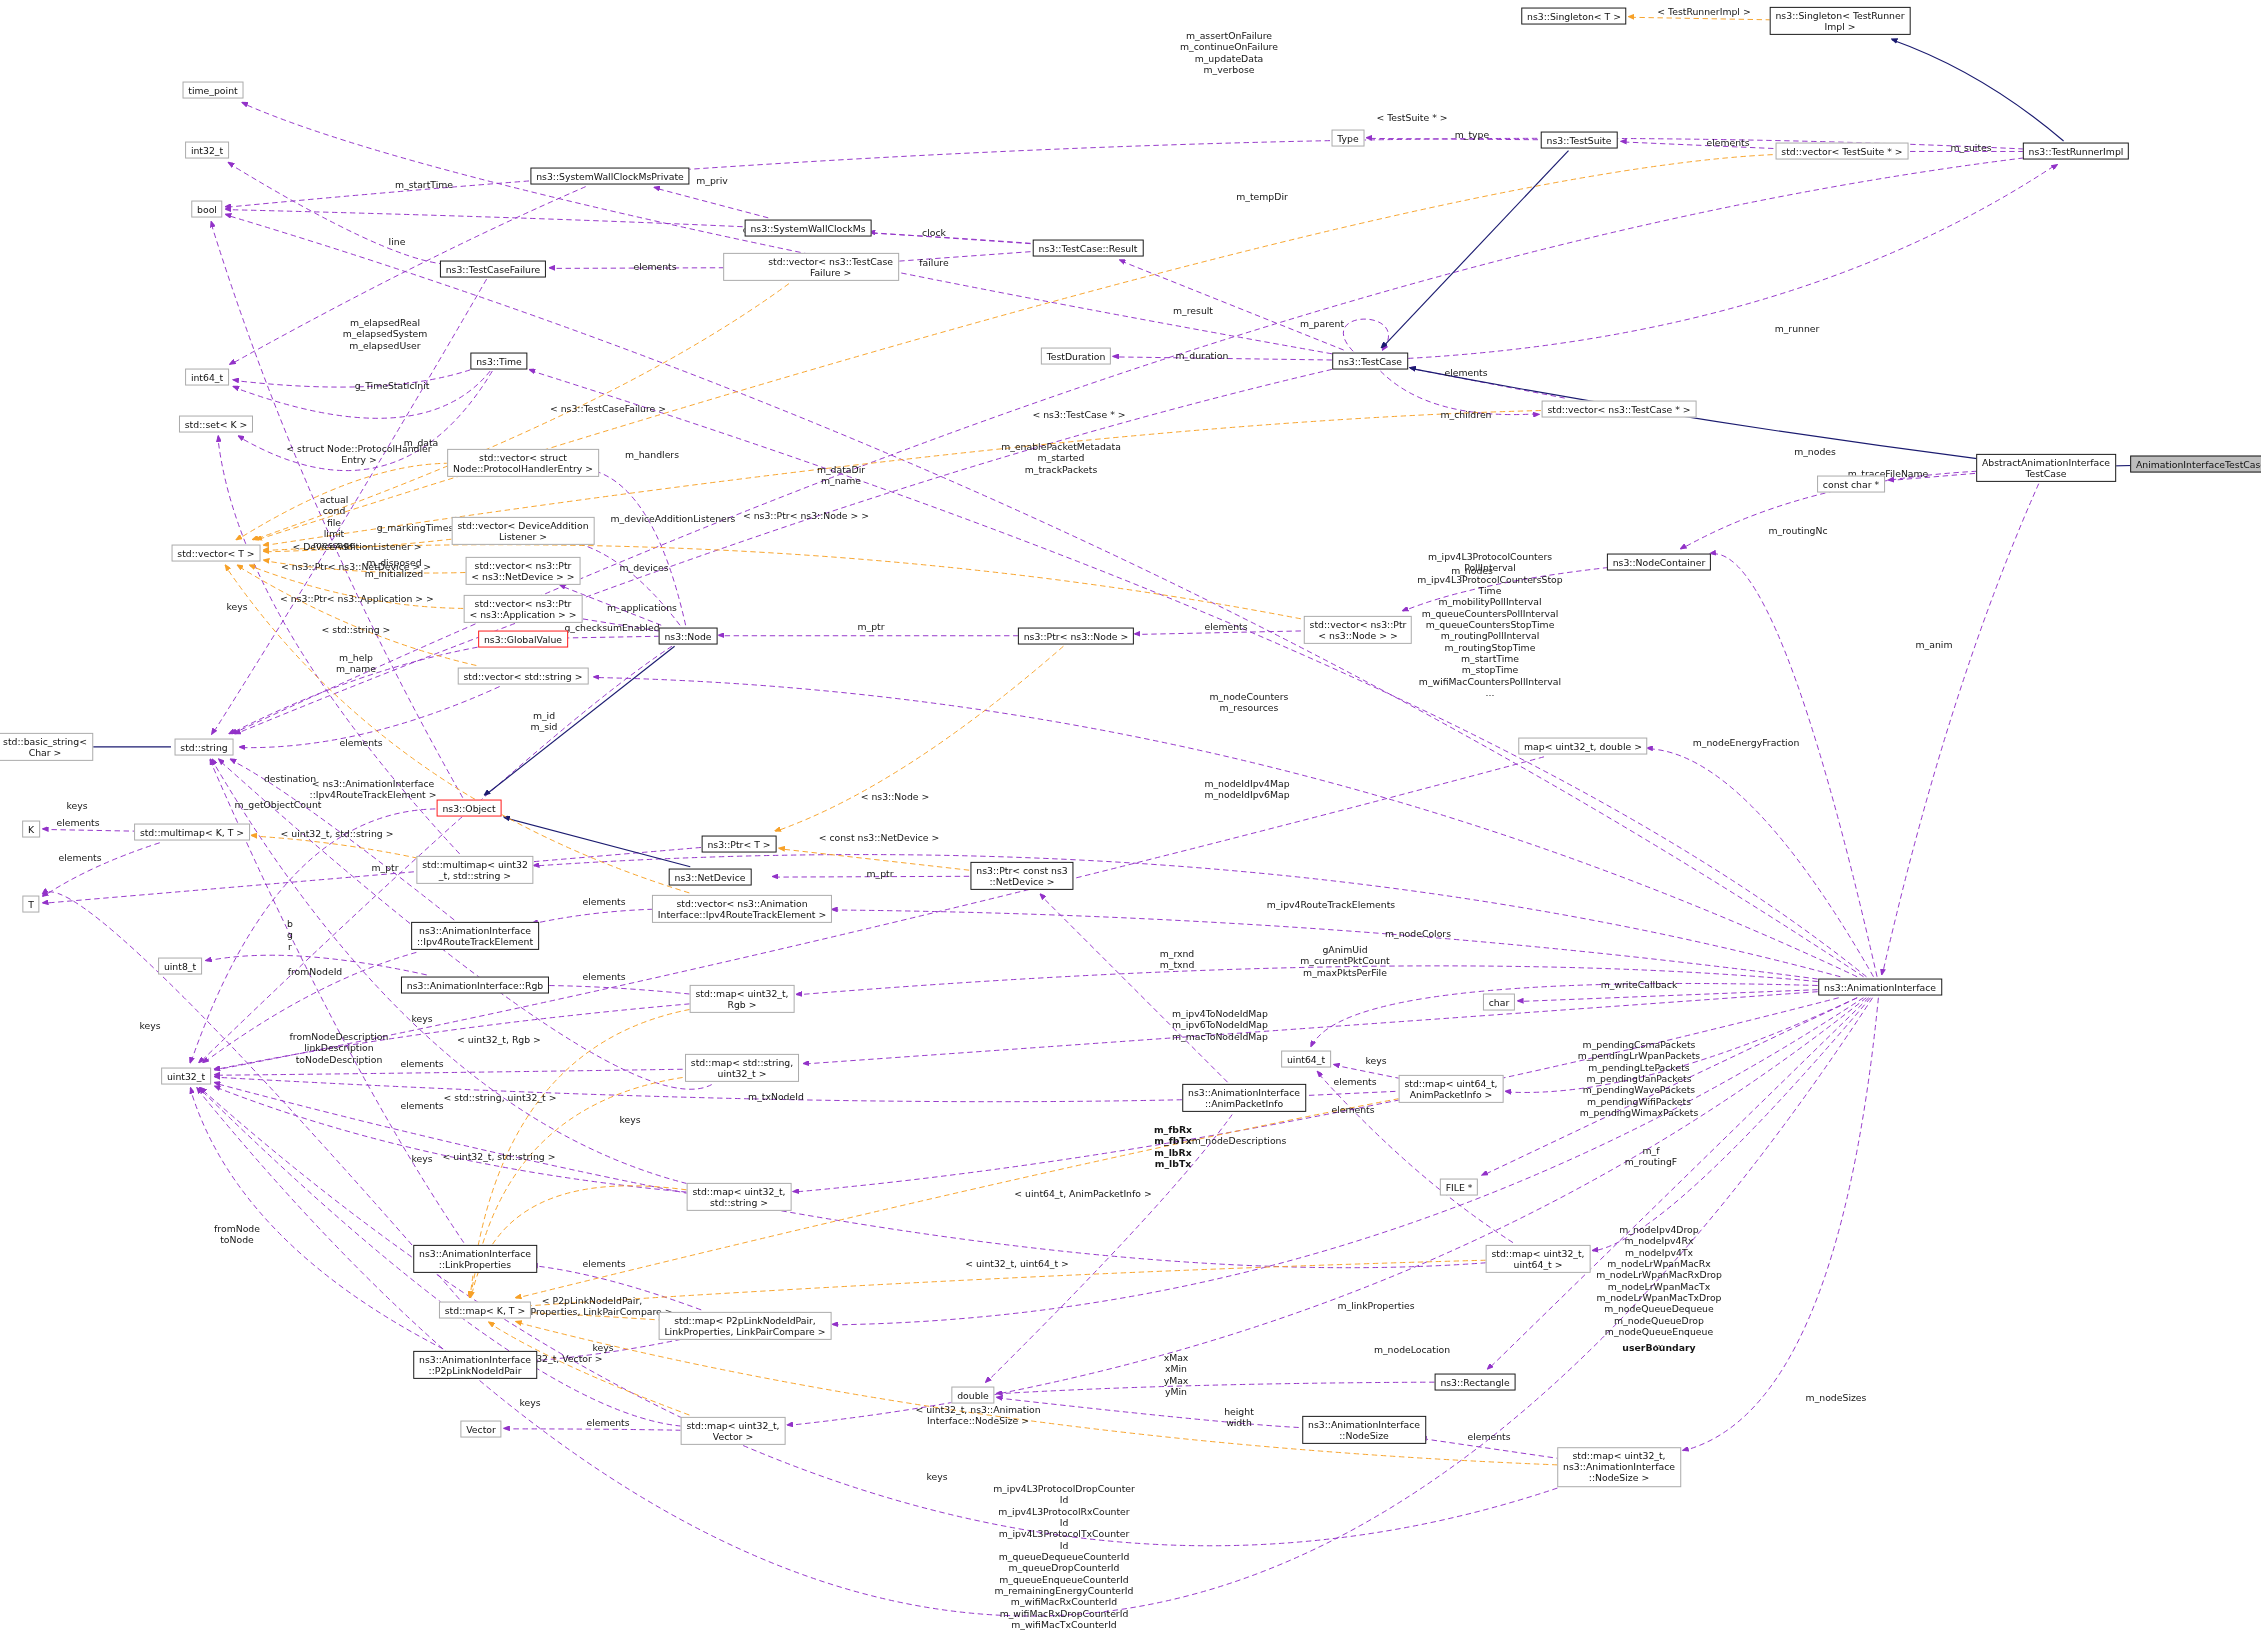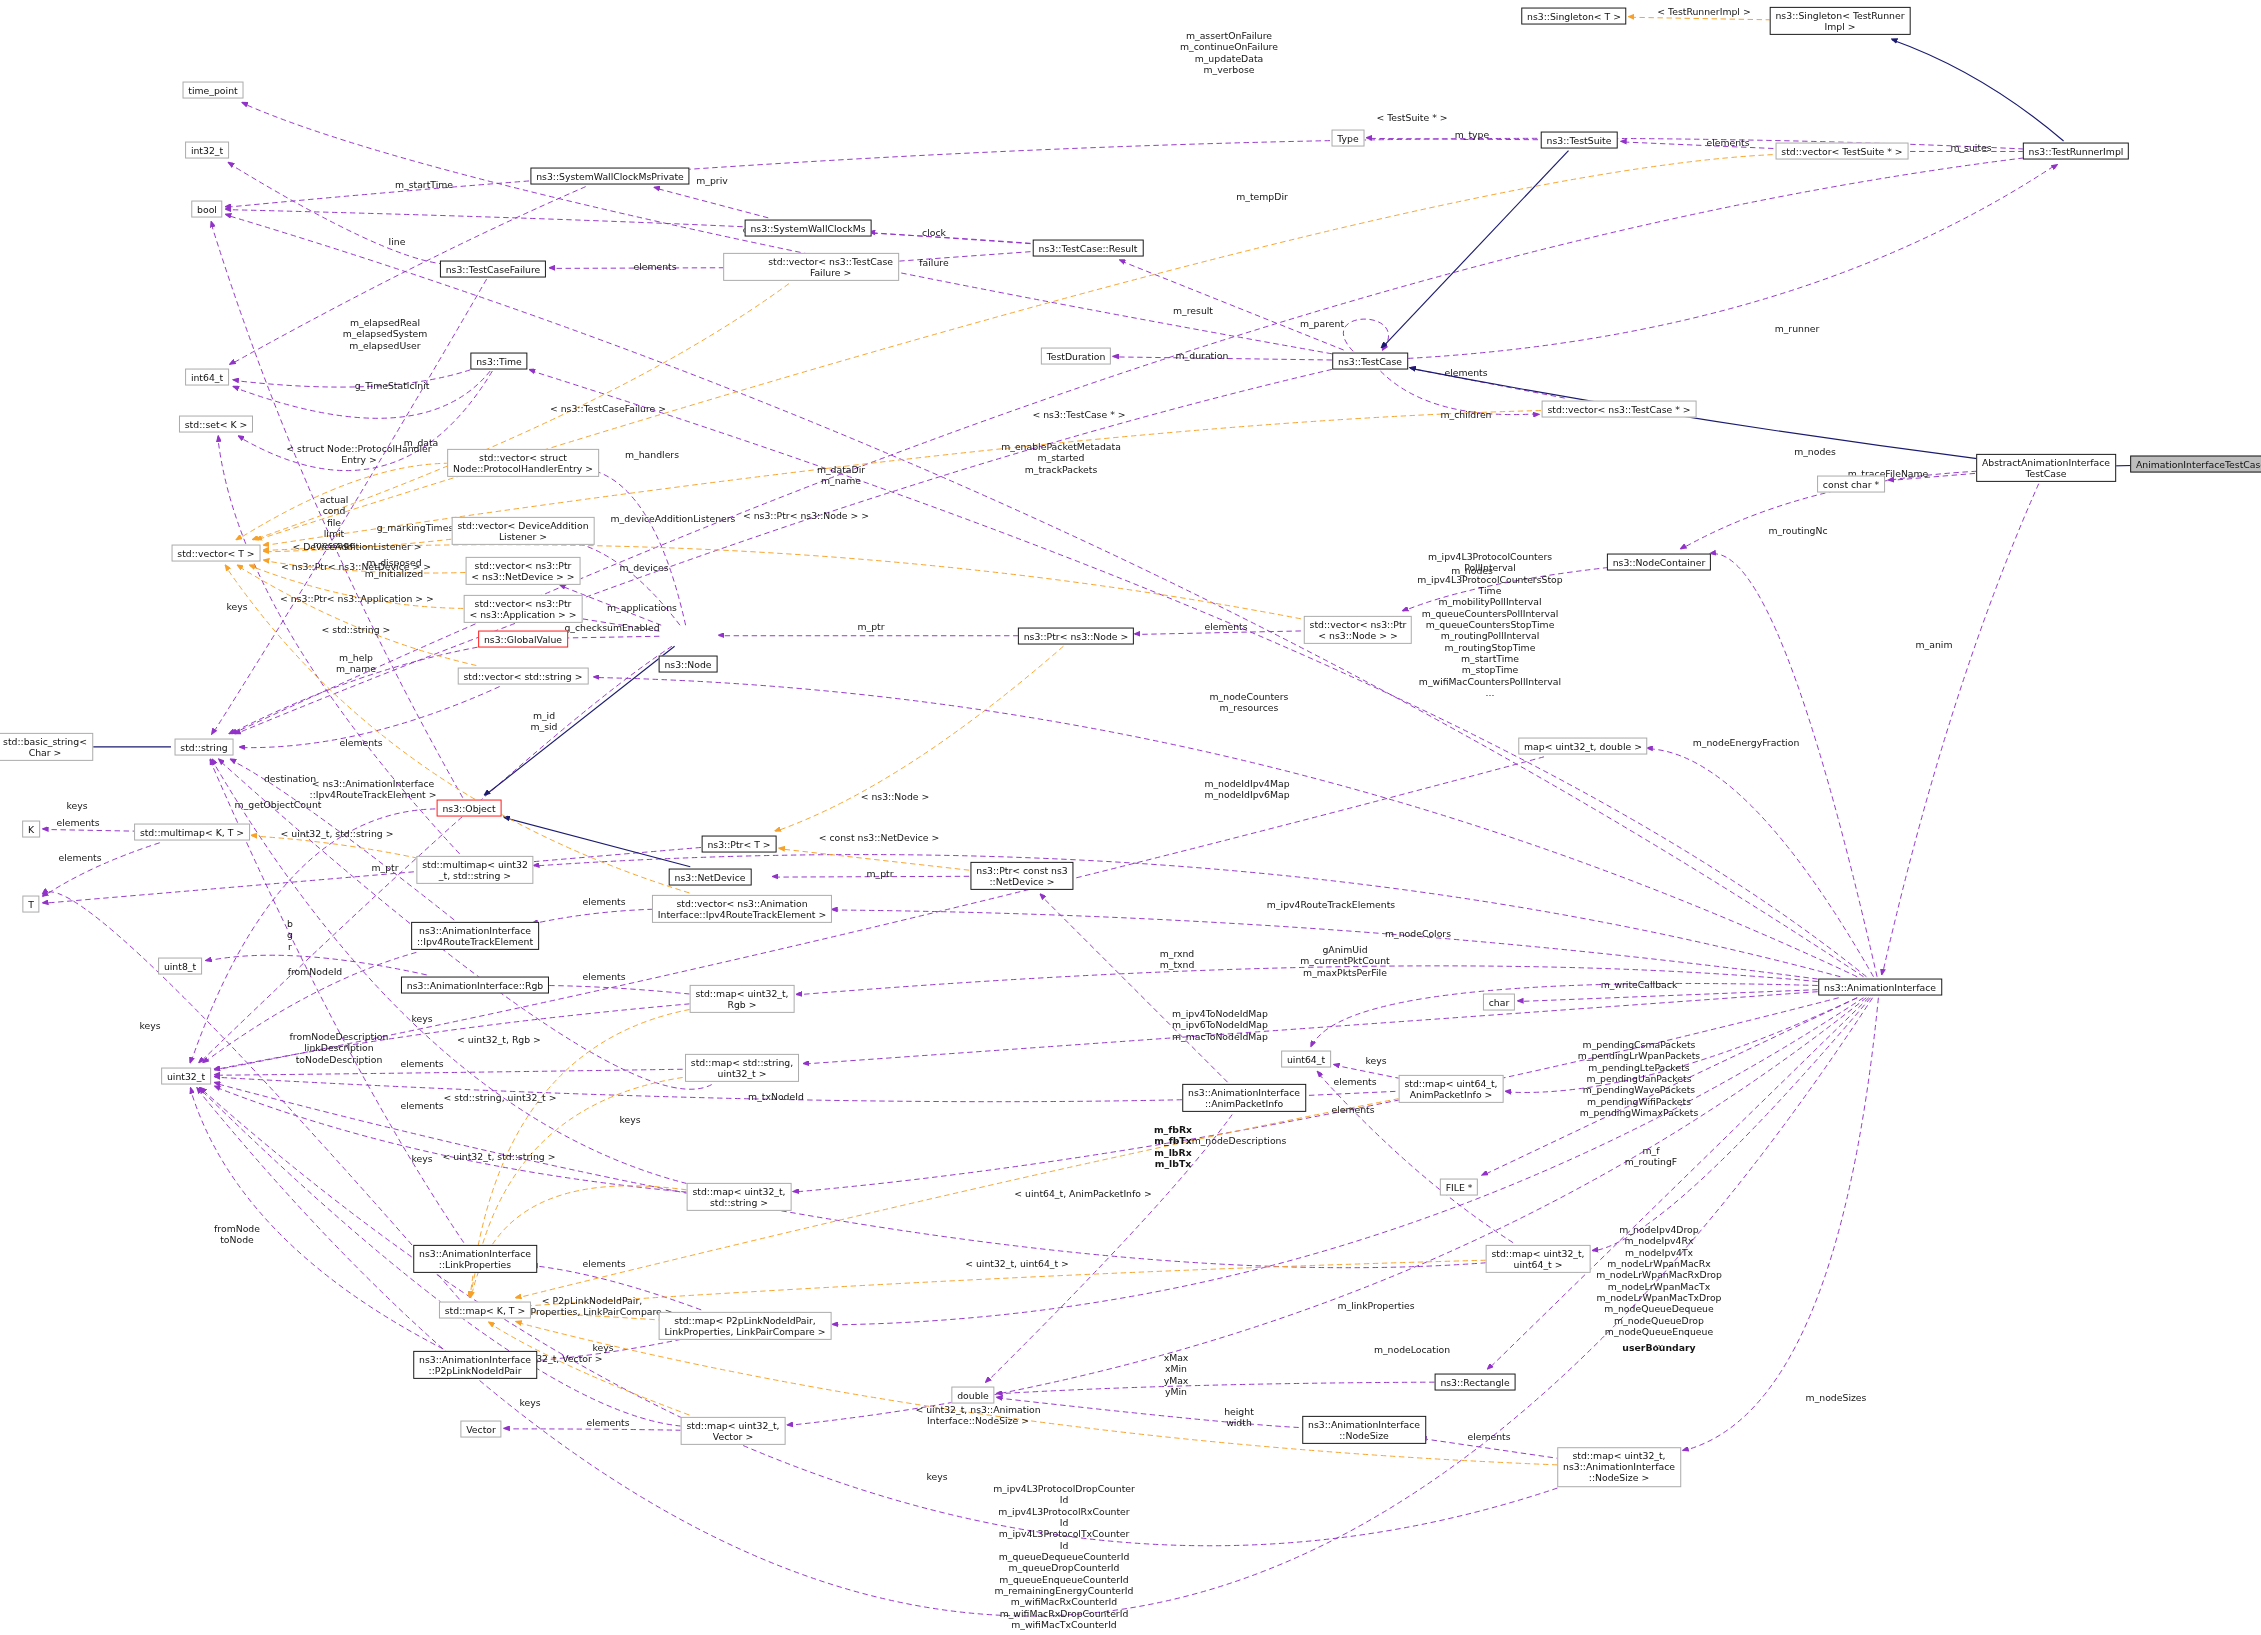--- a/index.html
+++ b/index.html
@@ -185,21 +185,21 @@
     <div class="node n-g" style="left: 1851px; top: 484px;">const char *</div>
     <div class="node n-k" style="left: 1659px; top: 562px;">ns3::NodeContainer</div>
     <div class="node n-g" style="left: 523px; top: 531px;">std::vector&lt; DeviceAddition
 Listener &gt;</div>
     <div class="node n-g" style="left: 216px; top: 553px;">std::vector&lt; T &gt;</div>
     <div class="node n-g" style="left: 523px; top: 571px;">std::vector&lt; ns3::Ptr
 &lt; ns3::NetDevice &gt; &gt;</div>
     <div class="node n-g" style="left: 523px; top: 609px;">std::vector&lt; ns3::Ptr
 &lt; ns3::Application &gt; &gt;</div>
     <div class="node n-r" style="left: 523px; top: 639px;">ns3::GlobalValue</div>
-    <div class="node n-k" style="left: 688px; top: 636px; margin-top: 28px;">ns3::Node</div>
+    <div class="node n-k" style="left: 688px; top: 636px;">ns3::Node</div>
     <div class="node n-k" style="left: 1076px; top: 636px;">ns3::Ptr&lt; ns3::Node &gt;</div>
     <div class="node n-g" style="left: 1358px; top: 630px;">std::vector&lt; ns3::Ptr
 &lt; ns3::Node &gt; &gt;</div>
     <div class="node n-g" style="left: 523px; top: 676px;">std::vector&lt; std::string &gt;</div>
     <div class="node n-g" style="left: 1583px; top: 746px;">map&lt; uint32_t, double &gt;</div>
     <div class="node n-g" style="left: 45px; top: 747px;">std::basic_string&lt;
 Char &gt;</div>
     <div class="node n-g" style="left: 204px; top: 747px;">std::string</div>
     <div class="node n-r" style="left: 469px; top: 808px;">ns3::Object</div>
     <div class="node n-k" style="left: 739px; top: 844px;">ns3::Ptr&lt; T &gt;</div>

